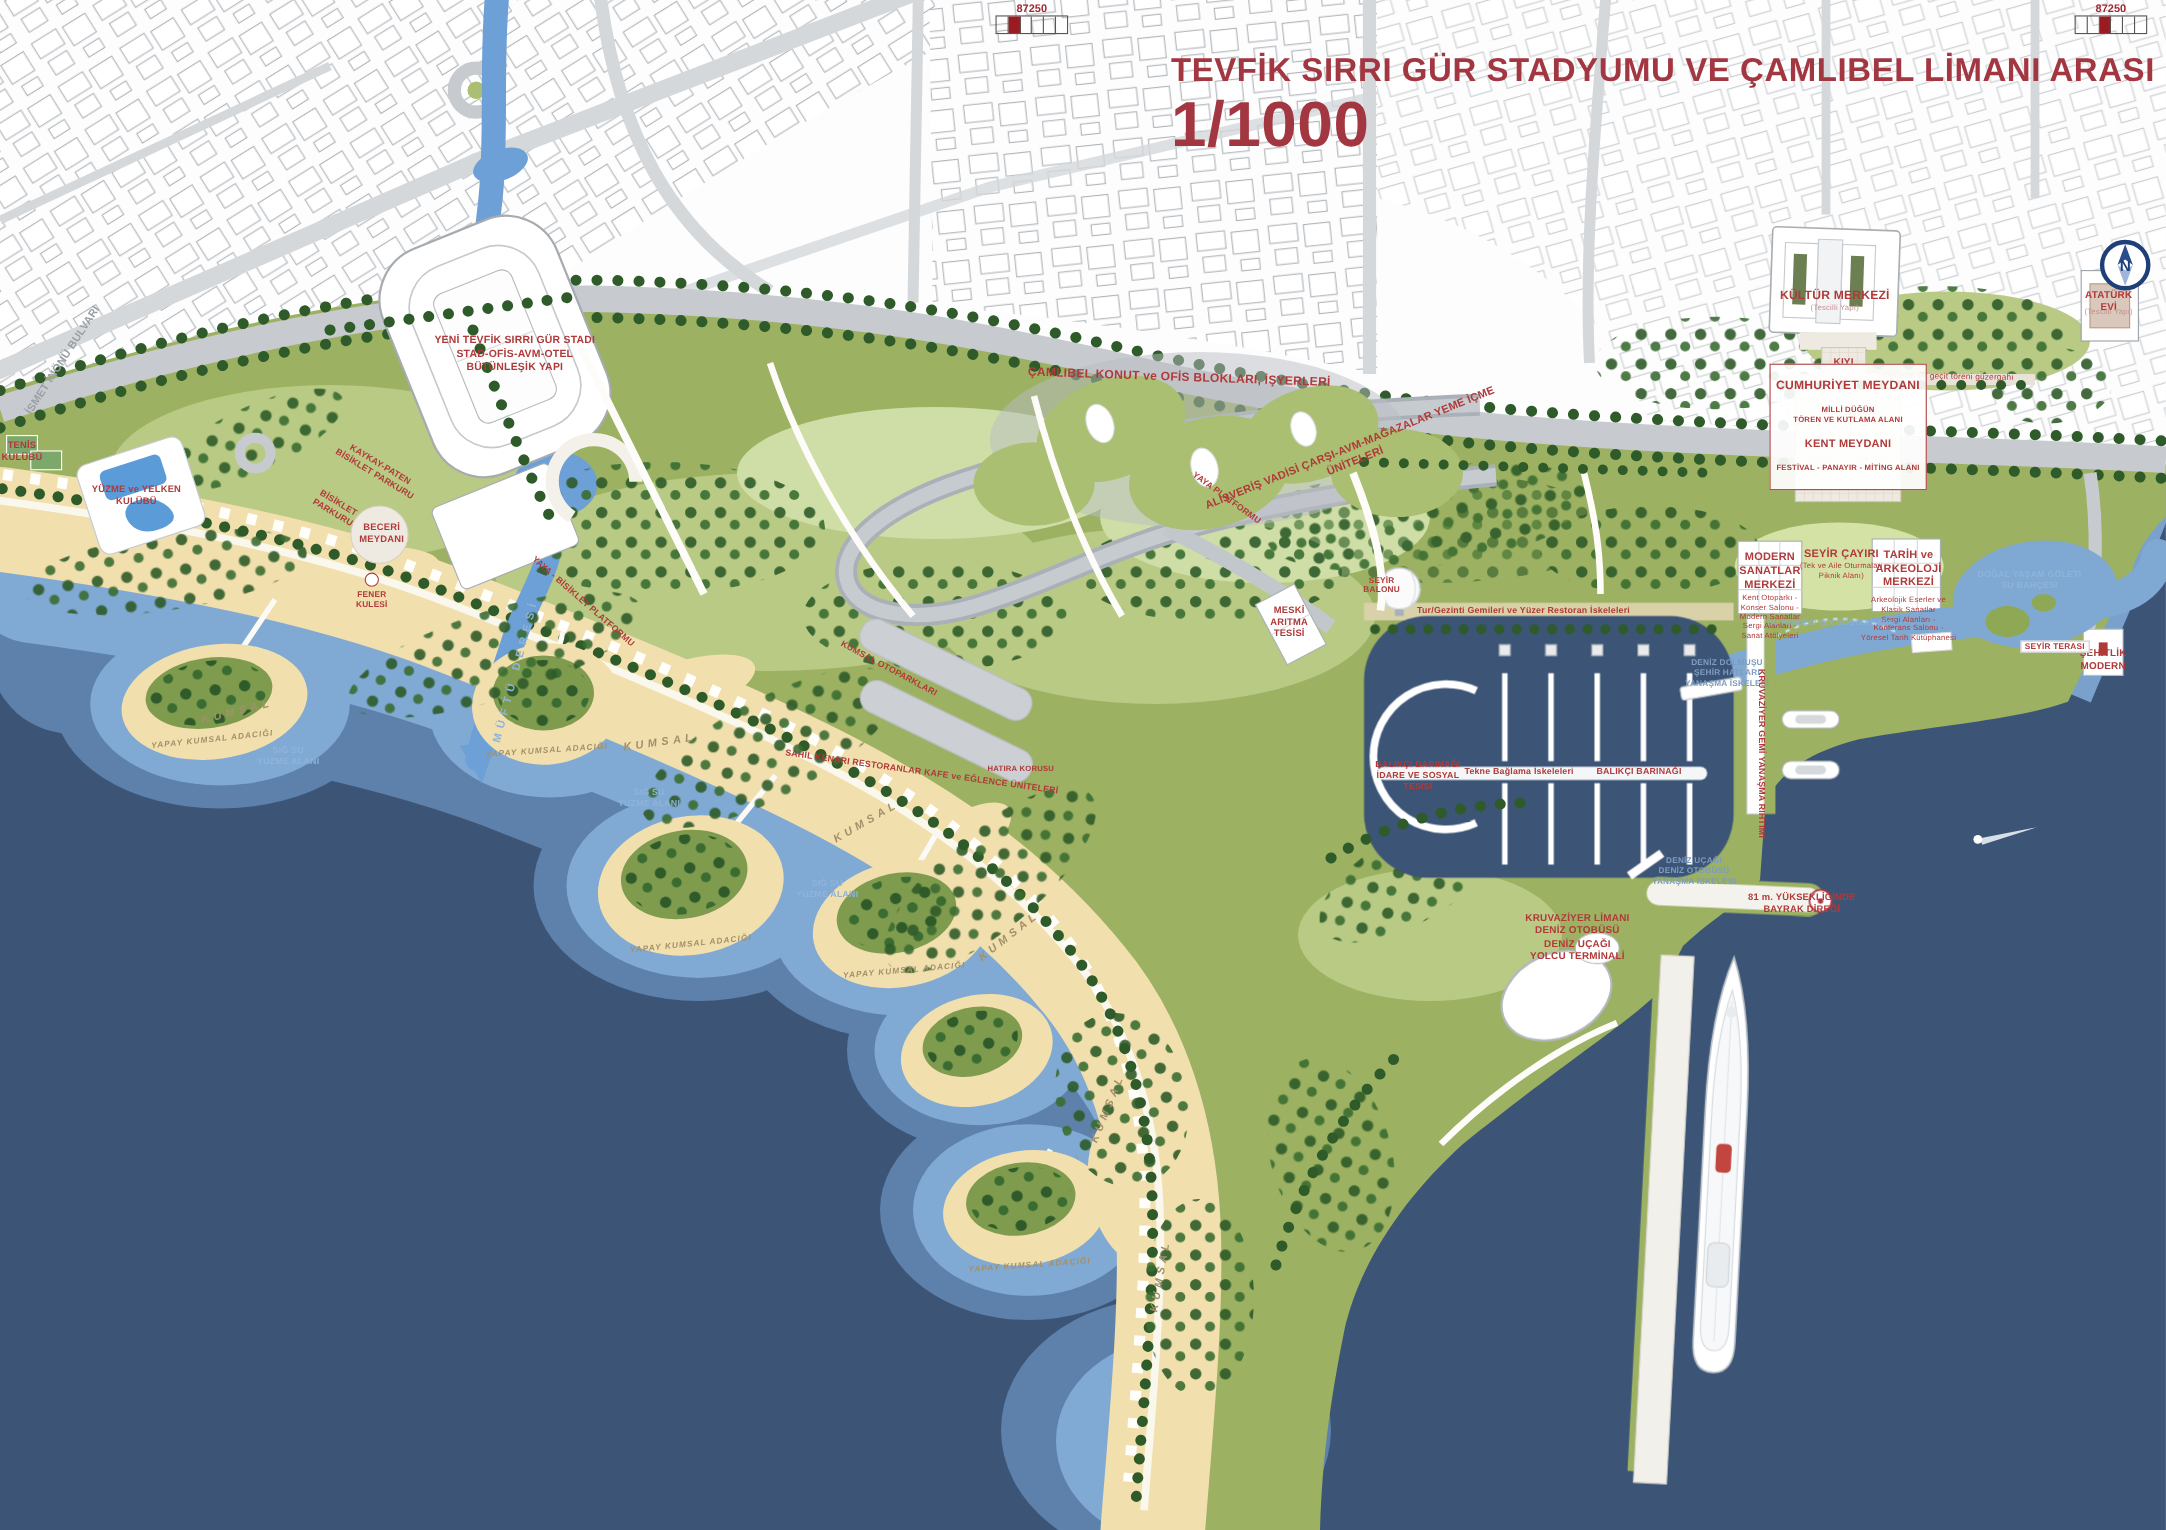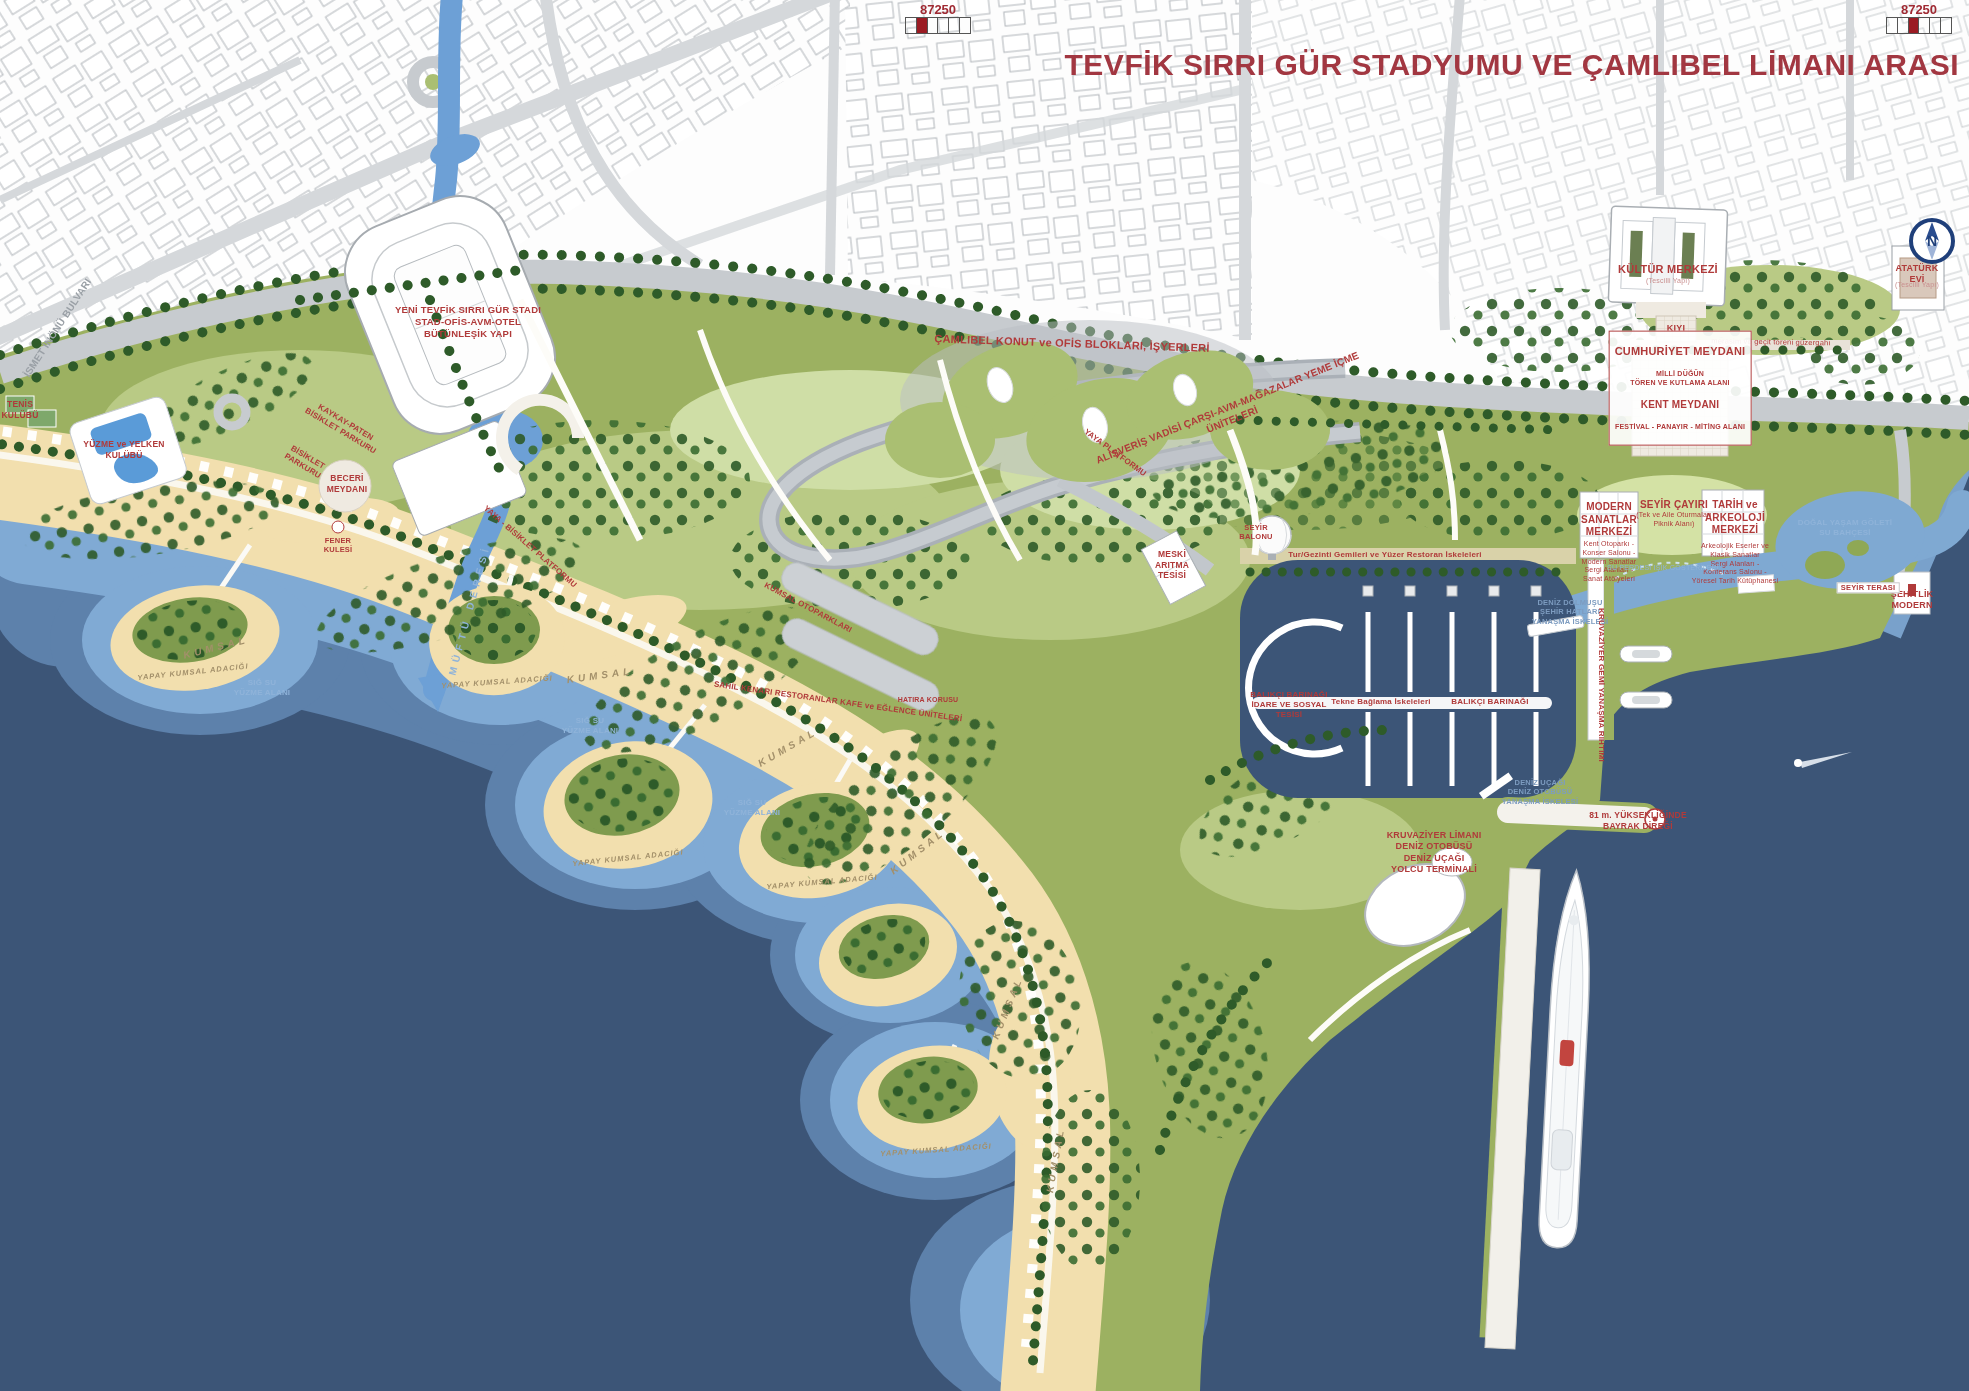--- a/index.html
+++ b/index.html
@@ -19,21 +19,21 @@
   .t10{font-size:10px}.t11{font-size:11px}
   .box{background:rgba(255,255,255,.92);border:1px solid #b04040;padding:2px 5px}
   .wbox{background:#fff;border:1px solid #c9c9c9;padding:0 3px}
   
   #title{position:absolute;right:10px;top:46px;text-align:left;color:#a23741;
          font-weight:700;letter-spacing:.5px}
   #title .tl{font-size:30px;line-height:1.28}
   #title .sc{font-size:58px;line-height:1.05}
   
   .marker{position:absolute;width:66px;text-align:center;color:#a02a33;font-weight:700}
-  .marker .num{font-size:13px;line-height:1.1}
+  .marker .num{font-size:10px;line-height:1.1}
   .marker .boxes{display:flex;height:15px;border:1px solid #555}
   .marker .boxes span{flex:1;border-right:1px solid #555}
   .marker .boxes span:last-child{border-right:none}
   .marker .boxes span.f{background:#9b1b23}
   
   #compass{position:absolute;left:1907px;top:216px;width:50px;height:50px}
 </style>
 </head>
 <body>
 
@@ -380,20 +380,21 @@
   <path d="M430,300 C460,380 480,430 500,470" stroke-width="10"></path>
   <path d="M1210,780 C1260,750 1320,730 1390,730" stroke-width="10"></path>
   <path d="M1160,1150 C1180,1080 1220,1010 1270,960" stroke-width="10"></path>
 </g>
 
 <circle cx="232" cy="412" r="14" fill="none" stroke="#c7cbcf" stroke-width="9"></circle>
 </svg>
 
 <div id="title">
   <div class="tl">TEVFİK SIRRI GÜR STADYUMU VE ÇAMLIBEL LİMANI ARASI</div>
+  <div class="sc">1/1000</div>
 </div>
 
 <div class="marker" style="left:905px;top:3px">
   <div class="num">87250</div>
   <div class="boxes">
     <span></span>
         <span class="f"></span>
         <span></span>
         <span></span>
         <span></span>

